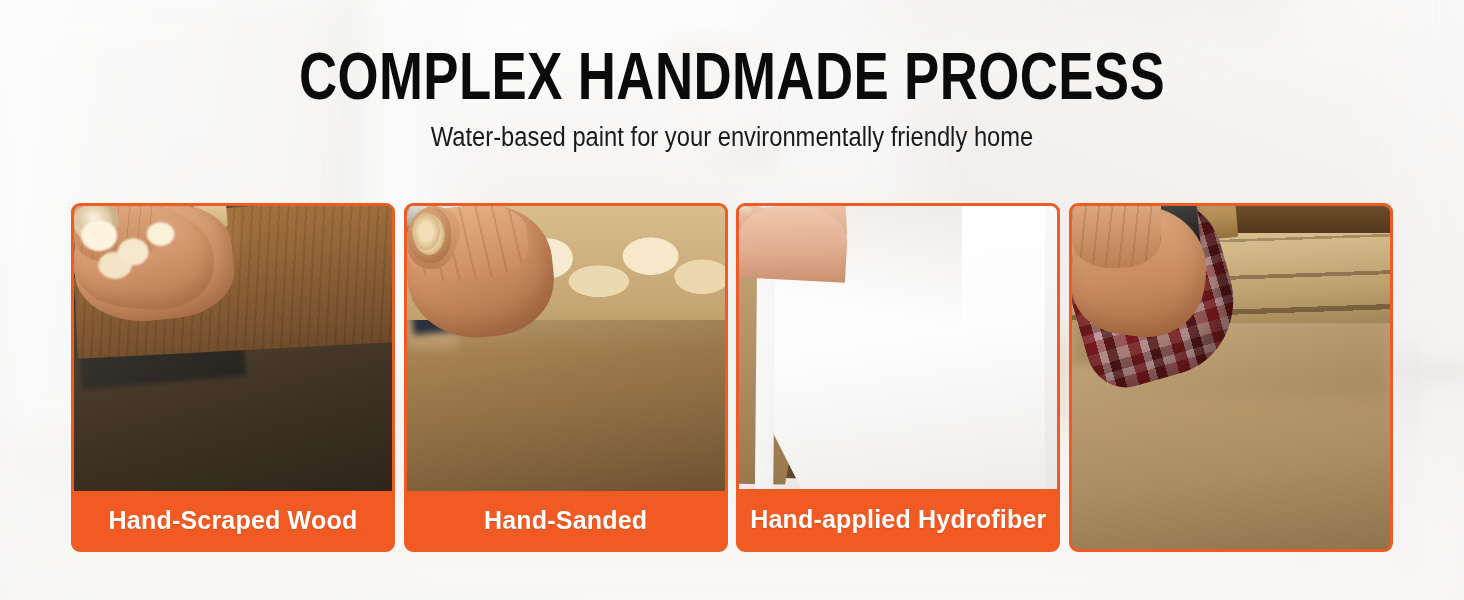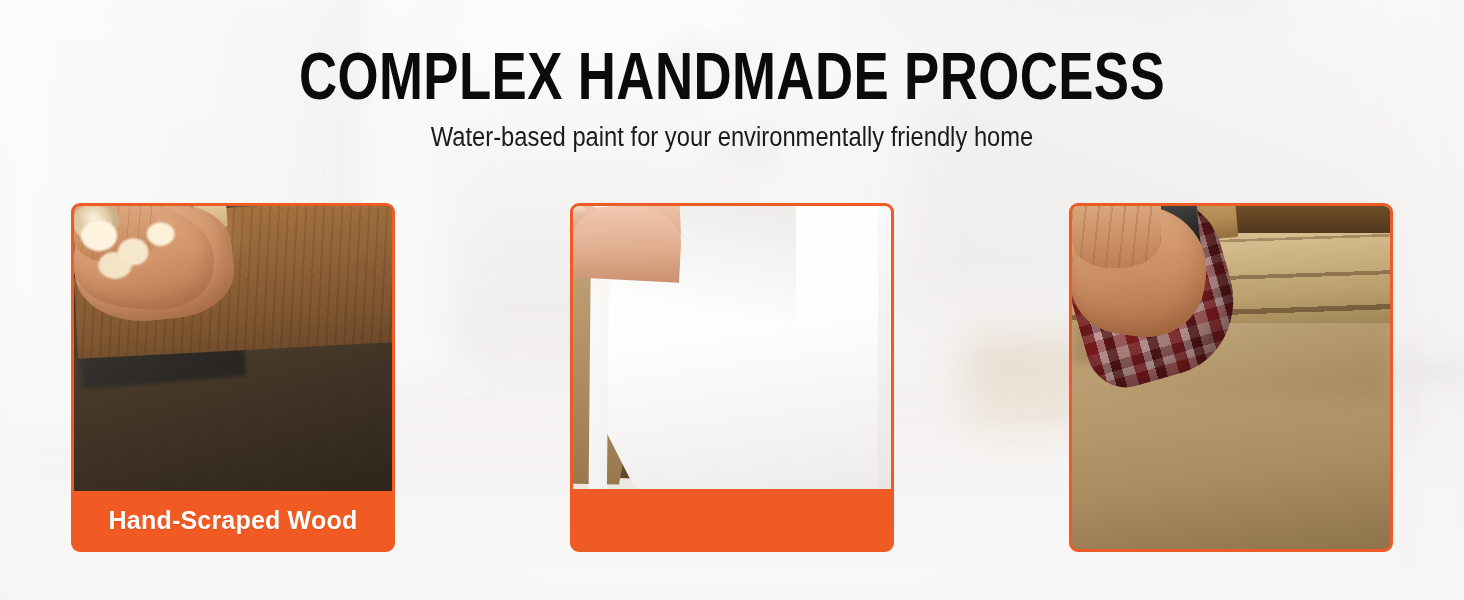--- a/index.html
+++ b/index.html
@@ -612,35 +612,57 @@
         <div class="scene c1-fingers-r"></div>
         <div class="scene c1-hand-l"></div>
         <div class="scene c1-fingers-l"></div>
         <div class="scene c1-shaving-a"></div>
         <div class="scene c1-shaving-b"></div>
         <div class="scene c1-chips"></div>
       </div>
       <div class="card-label">Hand-Scraped Wood</div>
     </div>
 
+    <div class="card card-2">
+      <div class="card-photo">
+        <div class="scene c2-bg"></div>
+        <div class="scene c2-blur-top"></div>
+        <div class="scene c2-post"></div>
+        <div class="scene c2-dark-top"></div>
+        <div class="scene c2-shirt"></div>
+        <div class="scene c2-board"></div>
+        <div class="scene c2-shavings"></div>
+        <div class="scene c2-curl-ring"></div>
+        <div class="scene c2-mallet"></div>
+        <div class="scene c2-chisel"></div>
+        <div class="scene c2-chisel-tip"></div>
+        <div class="scene c2-hand"></div>
+        <div class="scene c2-knuckles"></div>
+        <div class="scene c2-thumb"></div>
+        <div class="scene c2-curl-a"></div>
+        <div class="scene c2-curl-b"></div>
+      </div>
+      <div class="card-label">Hand-Sanded</div>
+    </div>
 
     <div class="card card-3">
       <div class="card-photo">
         <div class="scene c3-bg"></div>
         <div class="scene c3-wood"></div>
         <div class="scene c3-wood-knot"></div>
         <div class="scene c3-kraft"></div>
         <div class="scene c3-sheet"></div>
         <div class="scene c3-sheet-fold"></div>
         <div class="scene c3-sheet-shadow"></div>
         <div class="scene c3-hand-top"></div>
         <div class="scene c3-thumb-top"></div>
         <div class="scene c3-nail"></div>
         <div class="scene c3-hand-bot"></div>
       </div>
+      <div class="card-label">Hand-applied Hydrofiber</div>
     </div>
 
     <div class="card card-4">
       <div class="card-photo">
         <div class="scene c4-bg"></div>
         <div class="scene c4-blur-bg"></div>
         <div class="scene c4-window"></div>
         <div class="scene c4-post"></div>
         <div class="scene c4-planks"></div>
         <div class="scene c4-plank-edge"></div>

